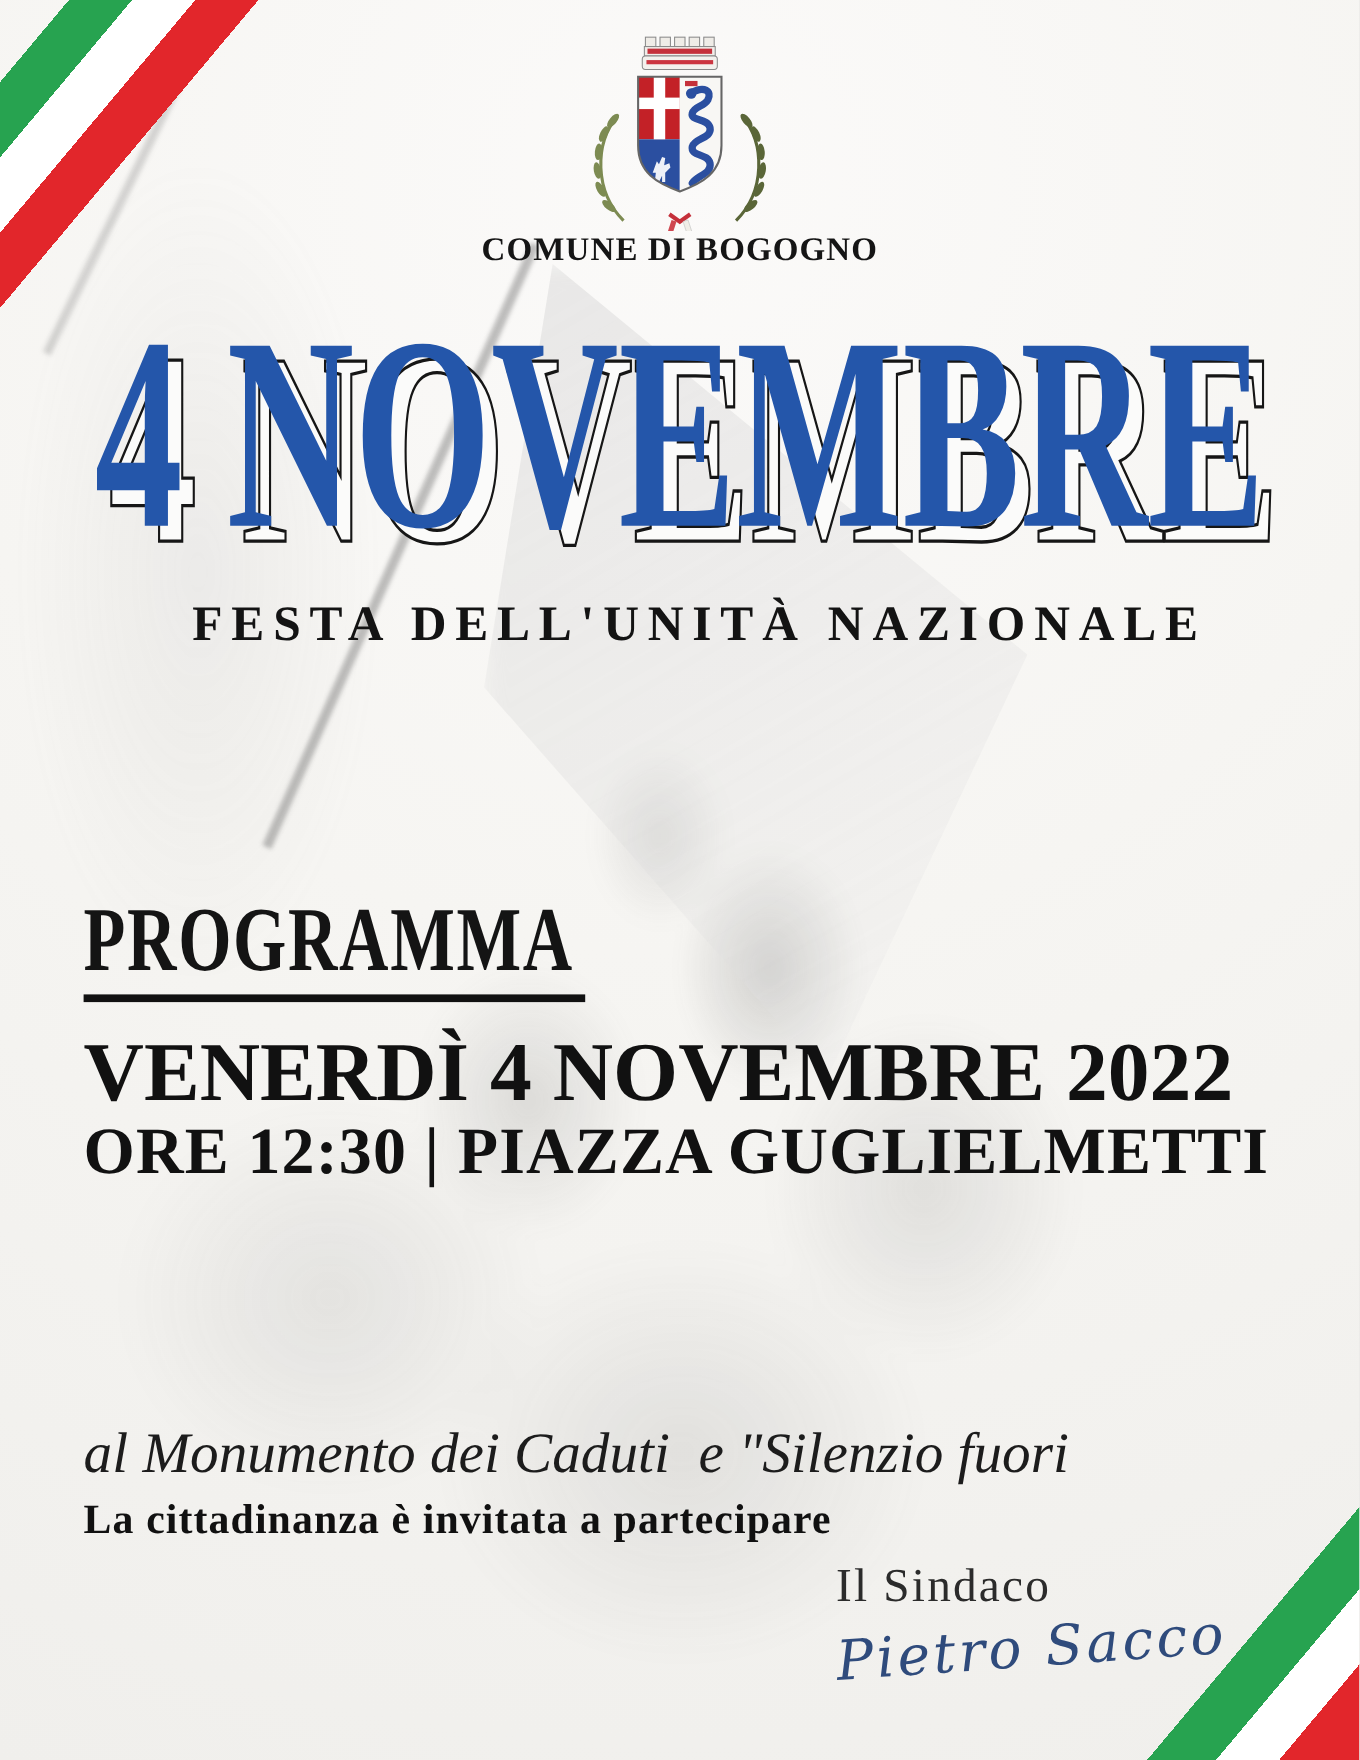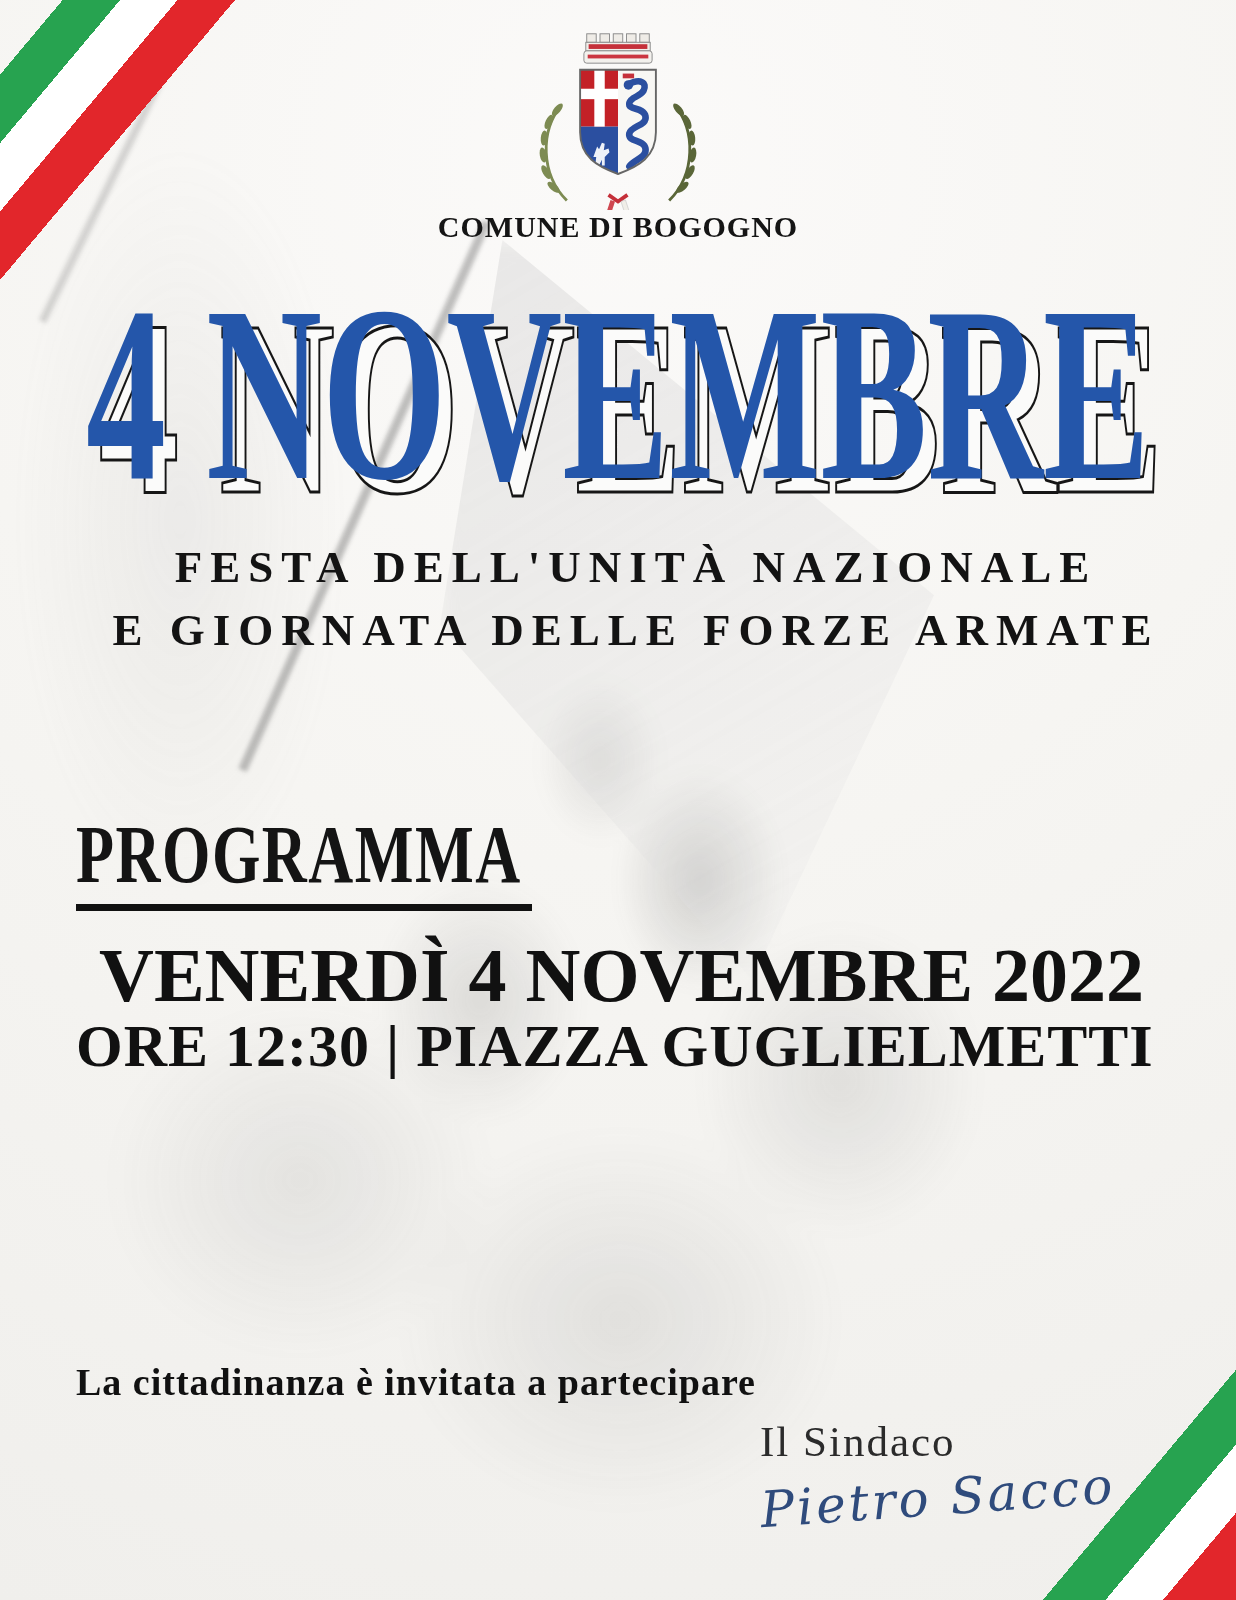--- a/index.html
+++ b/index.html
@@ -99,21 +99,21 @@
   .program { position: absolute; left: 76px; top: 0; width: 1100px; }
   .program-heading {
     position: absolute; top: 806px; left: 0; margin: 0;
     font-size: 83px; font-weight: bold; letter-spacing: 2px;
     transform: scale(0.75, 1); transform-origin: left top;
     border-bottom: 7px solid #111; padding: 0 14px 2px 0;
     white-space: nowrap;
   }
   .date-line {
     position: absolute; top: 932px; left: 0;
-    font-size: 76px; font-weight: bold; white-space: nowrap; color: #111; margin-left: 23px;
+    font-size: 76px; font-weight: bold; white-space: nowrap; color: #111;
   }
   .time-line {
     position: absolute; top: 1012px; left: 0;
     font-size: 60px; font-weight: bold; letter-spacing: 1px;
     white-space: nowrap; color: #111;
   }
   .description {
     position: absolute; top: 1132px; left: 0;
     font-style: italic; font-size: 52px; line-height: 76px;
     color: #1c1c1c; white-space: pre;
@@ -209,28 +209,28 @@
 
   <div class="municipality">COMUNE DI BOGOGNO</div>
 
   <svg class="title-svg" viewBox="0 0 1092 208" aria-hidden="false">
     <text class="title-outline" x="546" y="172" text-anchor="middle" textLength="1064" lengthAdjust="spacingAndGlyphs" transform="translate(13,14)">4 NOVEMBRE</text>
     <text class="title-fill" x="546" y="172" text-anchor="middle" textLength="1064" lengthAdjust="spacingAndGlyphs">4 NOVEMBRE</text>
   </svg>
 
   <div class="subtitle">
     <div>FESTA DELL'UNITÀ NAZIONALE</div>
-    <div>E GIORNATA DELLE FORZE ARMATE</div>
   </div>
 
   <section class="program">
     <h2 class="program-heading">PROGRAMMA</h2>
     <div class="date-line">VENERDÌ 4 NOVEMBRE 2022</div>
     <div class="time-line">ORE 12:30 | PIAZZA GUGLIELMETTI</div>
     <div class="description">
+      <div>al Monumento dei Caduti  e "Silenzio fuori</div>
       
     </div>
     <div class="invitation">La cittadinanza è invitata a partecipare</div>
   </section>
 
   <div class="signature">
     <div class="sig-role">Il Sindaco</div>
     <div class="sig-name">Pietro Sacco</div>
   </div>
 

